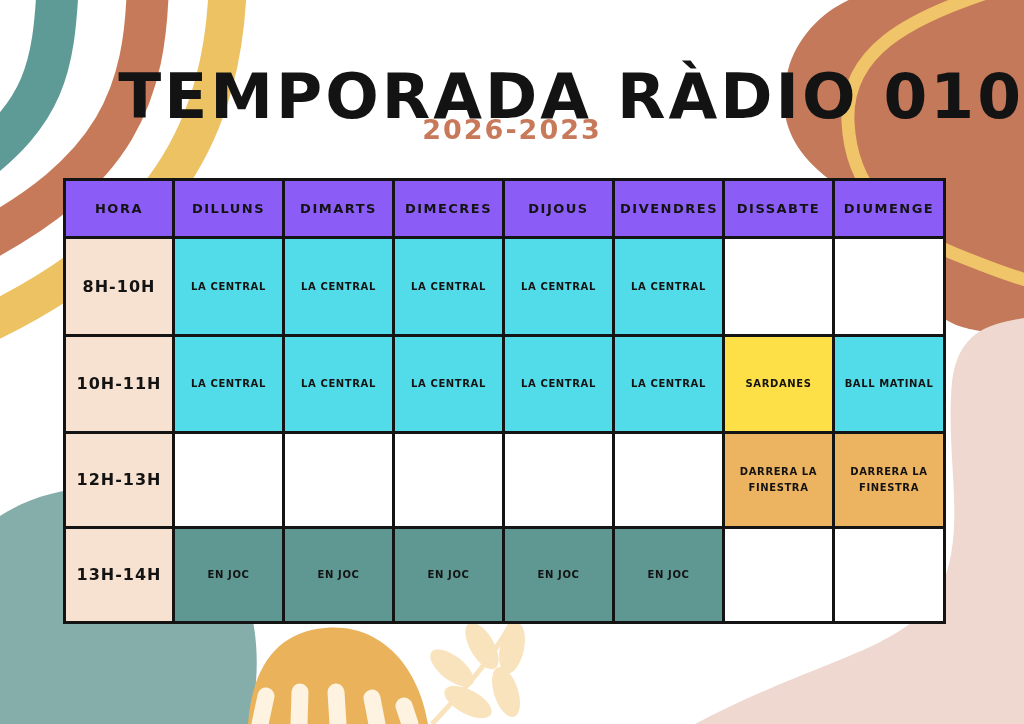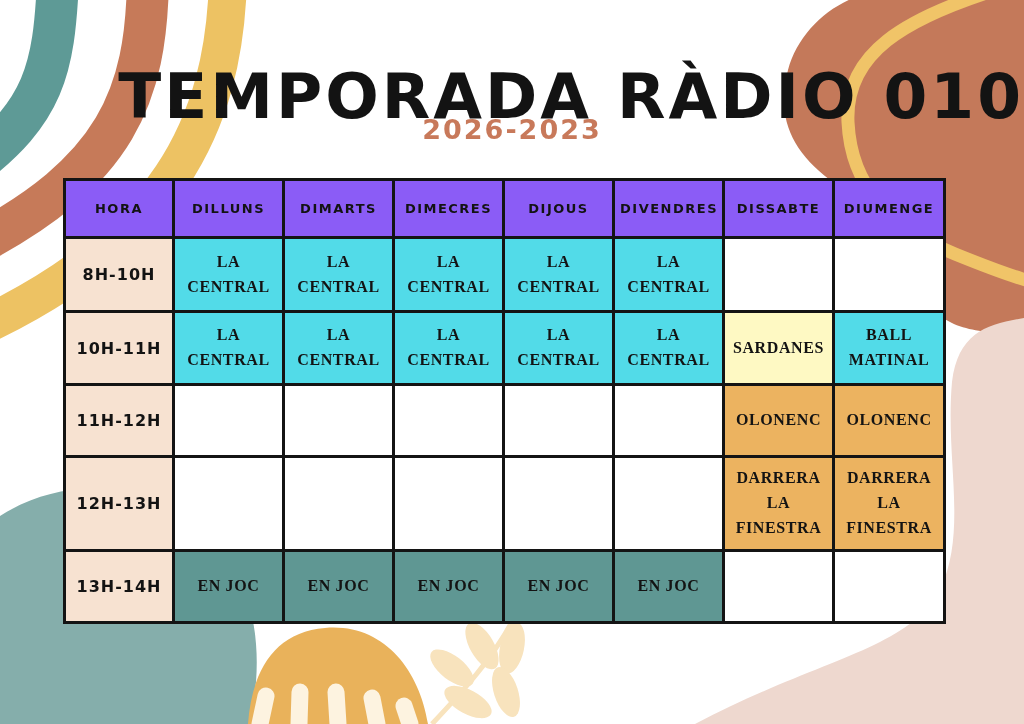--- a/index.html
+++ b/index.html
@@ -36,23 +36,22 @@
   table.schedule th{
     font-size:13px;font-weight:900;letter-spacing:1.5px;background:#8b5cf6;
     text-transform:uppercase;
   }
   td.time{
     font-size:16px;font-weight:900;letter-spacing:1px;background:#f7e2d1;
     text-transform:uppercase;
     margin-left:36px;
   }
   td.slot{
-    font-size:16px;font-weight:900;letter-spacing:0.6px;line-height:1.55;
+    font-size:10px;font-weight:900;letter-spacing:0.6px;line-height:1.55;
     text-transform:uppercase;
-    font-family:Liberation Serif, serif;
   }
 </style>
 </head>
 <body>
 
 <div class="page">
 
   <svg class="bg" viewBox="0 0 1024 724" aria-hidden="true">
 
     <path d="M 58,-20 C 54,70 44,112 -30,168" fill="none" stroke="#5e9a96" stroke-width="42"></path>
@@ -126,32 +125,22 @@
             <td class="slot" style="background: rgb(255, 255, 255);"></td>
             <td class="slot" style="background: rgb(255, 255, 255);"></td>
           </tr>
           <tr>
             <td class="time">10H-11H</td>
             <td class="slot" style="background: rgb(82, 219, 232);">LA CENTRAL</td>
             <td class="slot" style="background: rgb(82, 219, 232);">LA CENTRAL</td>
             <td class="slot" style="background: rgb(82, 219, 232);">LA CENTRAL</td>
             <td class="slot" style="background: rgb(82, 219, 232);">LA CENTRAL</td>
             <td class="slot" style="background: rgb(82, 219, 232);">LA CENTRAL</td>
-            <td class="slot" style="background: #fef9c3;">SARDANES</td>
+            <td class="slot" style="background: #fde047;">SARDANES</td>
             <td class="slot" style="background: rgb(82, 219, 232);">BALL MATINAL</td>
-          </tr>
-          <tr>
-            <td class="time">11H-12H</td>
-            <td class="slot" style="background: rgb(255, 255, 255);"></td>
-            <td class="slot" style="background: rgb(255, 255, 255);"></td>
-            <td class="slot" style="background: rgb(255, 255, 255);"></td>
-            <td class="slot" style="background: rgb(255, 255, 255);"></td>
-            <td class="slot" style="background: rgb(255, 255, 255);"></td>
-            <td class="slot" style="background: rgb(236, 179, 96);">OLONENC</td>
-            <td class="slot" style="background: rgb(236, 179, 96);">OLONENC</td>
           </tr>
           <tr>
             <td class="time">12H-13H</td>
             <td class="slot" style="background: rgb(255, 255, 255);"></td>
             <td class="slot" style="background: rgb(255, 255, 255);"></td>
             <td class="slot" style="background: rgb(255, 255, 255);"></td>
             <td class="slot" style="background: rgb(255, 255, 255);"></td>
             <td class="slot" style="background: rgb(255, 255, 255);"></td>
             <td class="slot" style="background: rgb(236, 179, 96);">DARRERA LA FINESTRA</td>
             <td class="slot" style="background: rgb(236, 179, 96);">DARRERA LA FINESTRA</td>

